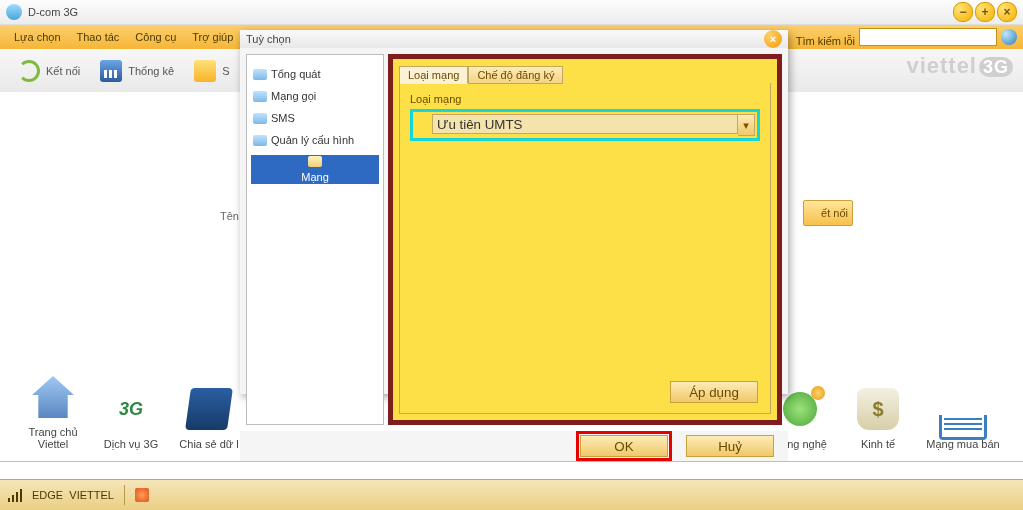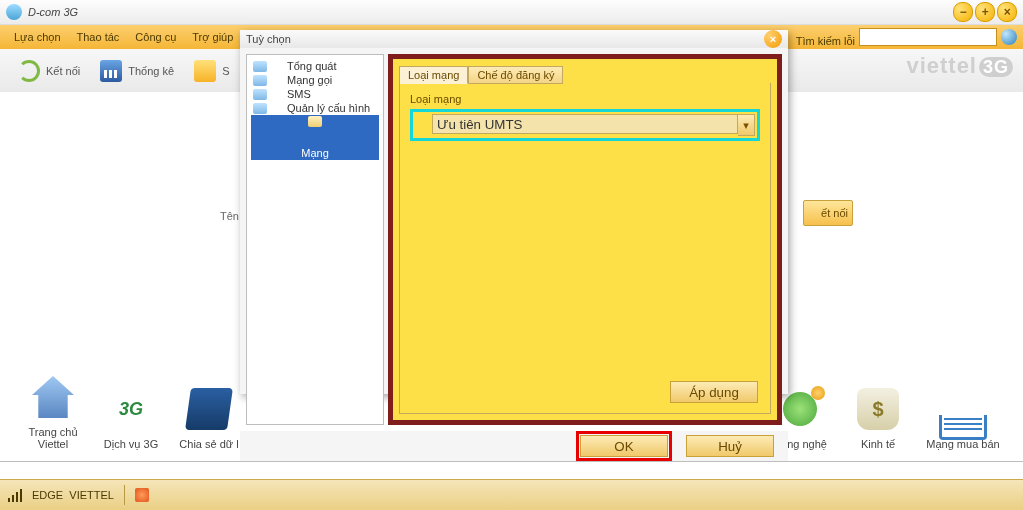--- a/index.html
+++ b/index.html
@@ -1,19 +1,19 @@
 <!DOCTYPE html>
 <html><head>
 <meta charset="utf-8">
 <style>
   html,body{margin:0;padding:0;font-family:Tahoma,Arial,sans-serif;font-size:11px;background:#fff;}
   .window{width:1023px;height:510px;position:relative;overflow:hidden;background:#fff;}
 
   
-  .titlebar{height:24px;background:linear-gradient(#fdfdfd,#ececec);border-bottom:1px solid #ddd;display:flex;align-items:center;padding:0 6px;position:relative;font-style:italic;}
+  .titlebar{height:24px;background:linear-gradient(#fdfdfd,#ececec);border-bottom:1px solid #ddd;display:flex;align-items:center;padding:0 6px;position:relative;}
   .titlebar .logo{width:16px;height:16px;border-radius:8px;background:linear-gradient(#9fdcff,#4aa6d8);margin-right:6px;}
   .titlebar .title{color:#444;}
   .titlebar .winbtns{position:absolute;right:6px;top:2px;display:flex;gap:2px;}
   .round{width:18px;height:18px;border-radius:9px;background:radial-gradient(circle at 30% 30%,#ffe27a,#f6b200);border:1px solid #d89b00;display:flex;align-items:center;justify-content:center;color:#7a5200;font-weight:bold;cursor:pointer;font-size:12px;}
 
   
   .menubar{height:24px;background:linear-gradient(#fccf6f,#f5b636);display:flex;align-items:center;padding:0 6px;color:#4b3a00;}
   .menubar .mitem{padding:0 8px;cursor:pointer;}
   .menubar .search{margin-left:auto;display:flex;align-items:center;gap:4px;}
   .menubar .search label{color:#4b3a00;margin-top:8px;}
@@ -60,21 +60,21 @@
   .status .sep{width:1px;height:20px;background:#b89a46;margin:0 10px;}
   .status .warn{width:14px;height:14px;background:radial-gradient(#ff9a5a,#e2551a);border-radius:2px;position:relative;}
 
   
   .mask{position:absolute;inset:0;}
   .dialog{position:absolute;left:240px;top:30px;width:548px;height:364px;background:#f5f5f5;box-shadow:2px 3px 8px rgba(0,0,0,.35);display:flex;flex-direction:column;}
   .dlg-titlebar{height:22px;background:linear-gradient(#fafafa,#e8e8e8);display:flex;align-items:center;padding:0 6px;color:#444;}
   .dlg-titlebar .close{margin-left:auto;width:18px;height:18px;border-radius:9px;background:radial-gradient(circle at 30% 30%,#ffcf6f,#f59b00);color:#fff;display:flex;align-items:center;justify-content:center;cursor:pointer;font-weight:bold;}
   .dlg-body{flex:1;display:flex;padding:6px;gap:4px;}
   .tree{width:140px;background:#fff;border:1px solid #bdbdbd;padding:4px;}
-  .tnode{display:flex;align-items:center;gap:20px;padding:1px 2px;color:#333;cursor:pointer;}
+  .tnode{display:flex;align-items:center;gap:4px;padding:1px 2px;color:#333;cursor:pointer;margin-top:8px;}
   .tnode .fico{width:14px;height:11px;background:linear-gradient(#bfe3ff,#7fb8e6);border-radius:2px;}
   .tnode.sel{background:#2e69c2;color:#fff;flex-direction:column;}
   .tnode.sel .fico{background:linear-gradient(#fff2c3,#f1cf72);}
   .pane{flex:1;background:#fde047;border:5px solid #7f1d1d;padding:6px;position:relative;}
   .tabs{display:flex;}
   .tab{padding:2px 8px;border:1px solid #c2a95f;background:linear-gradient(#fdebb6,#f4d485);color:#6a4a00;cursor:pointer;position:relative;top:1px;}
   .tab.active{background:#fcf1d5;border-bottom-color:#fcf1d5;}
   .tabpage{border:1px solid #c2a95f;border-top:none;padding:10px;height:310px;position:relative;}
   .grouplabel{color:#6a4a00;margin-bottom:4px;}
   .highlight{border:3px solid #16d7d7;padding:2px;width:340px;}

